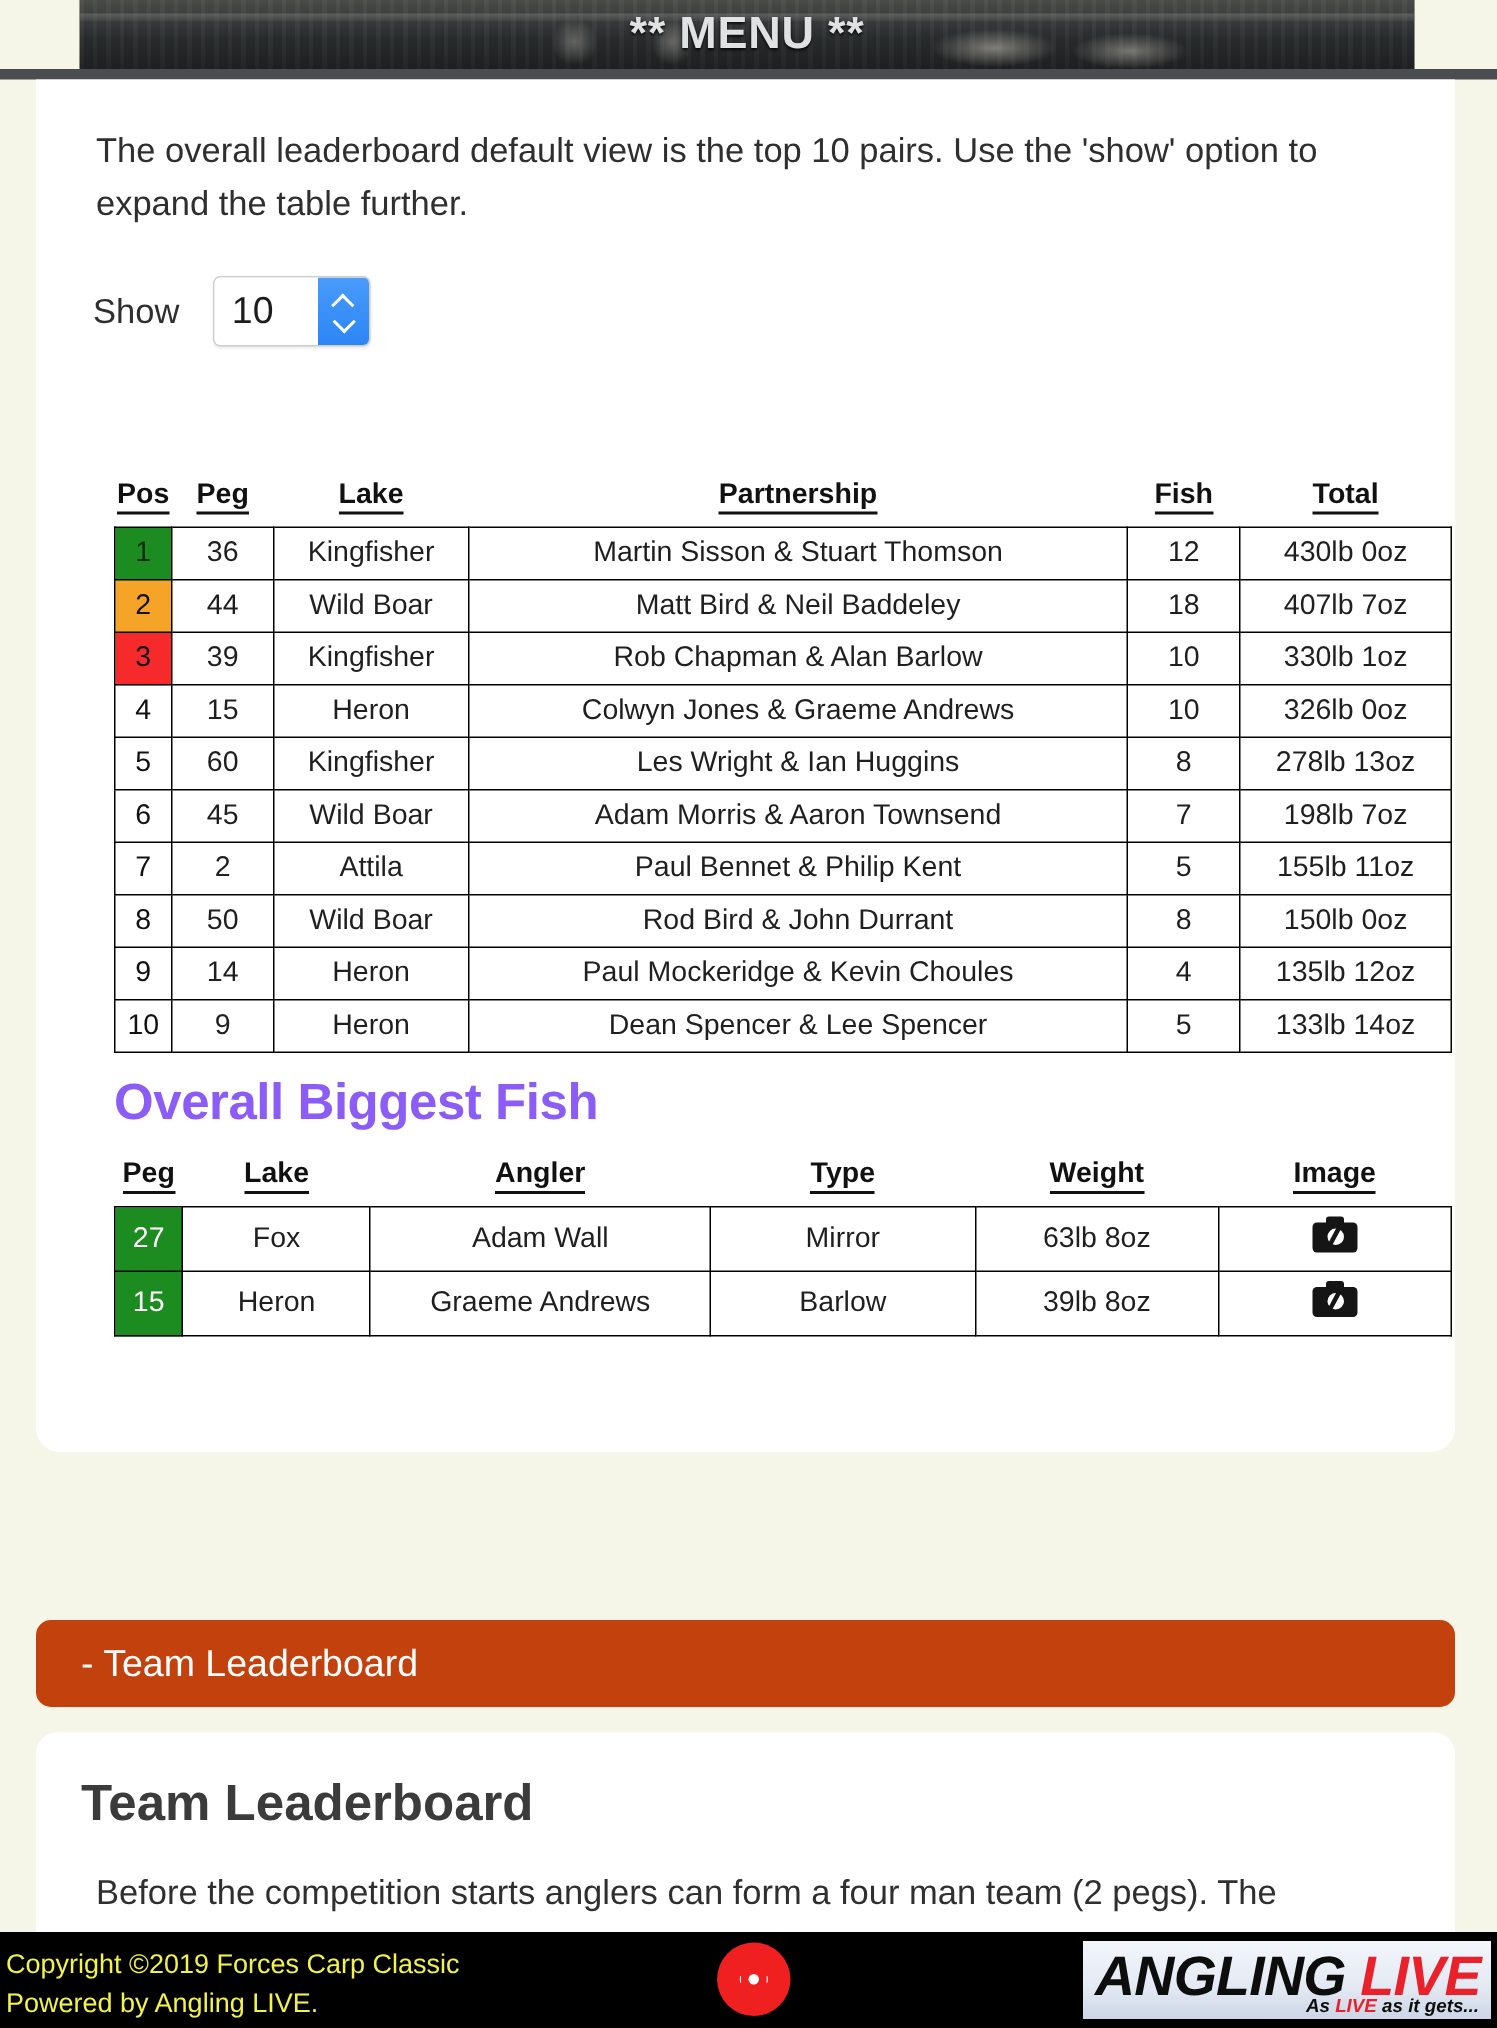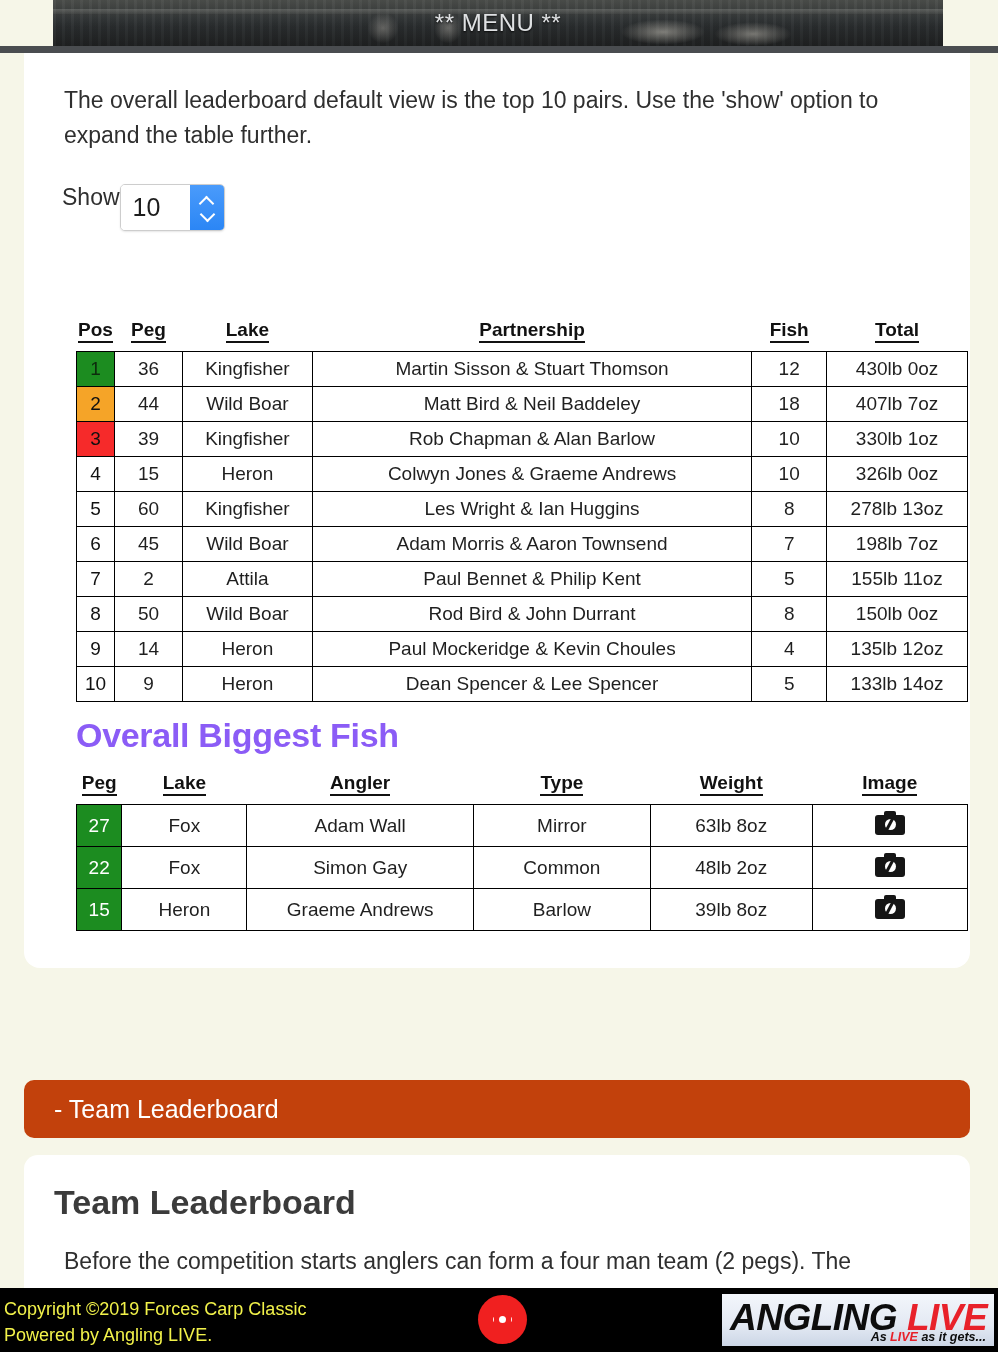--- a/index.html
+++ b/index.html
@@ -56,22 +56,22 @@
     position: absolute;
     left: 0; right: 0; top: 9px;
     height: 5px;
     background: linear-gradient(180deg, rgba(150,152,148,0.35), rgba(90,92,88,0.25));
     pointer-events: none;
   }
   .menu-title {
     position: relative;
     z-index: 3;
     color: #dfe1e3;
-    font-size: 24px;
-    font-weight: 400;
+    font-size: 30px;
+    font-weight: 700;
     letter-spacing: 0.5px;
     text-shadow: 0 1px 2px rgba(0,0,0,0.85);
   }
   .menu-underline {
     position: absolute;
     left: 0;
     top: 46px;
     width: 998px;
     height: 7px;
     background: #4a4d50;
@@ -97,20 +97,22 @@
     font-size: 23px;
     line-height: 1.5;
     color: #2f2f2f;
   }
 
   .show-row {
     position: absolute;
     left: 38px;
     top: 131px;
     display: flex;
+    align-items: center;
+    gap: 22px;
   }
   .show-label {
     font-size: 23px;
     color: #2f2f2f;
   }
   .spinner {
     position: relative;
     display: flex;
     align-items: stretch;
     width: 105px;
@@ -526,28 +528,20 @@
       <tbody id="biggest-fish-body">
           <tr>
             <td class="f-peg peg-green">27</td>
             <td class="f-lake">Fox</td>
             <td class="f-angler">Adam Wall</td>
             <td class="f-type">Mirror</td>
             <td class="f-weight">63lb 8oz</td>
             <td class="f-image"><span class="cam"><span class="hump"></span><span class="body"></span><span class="lens"></span></span></td>
           </tr>
           <tr>
-            <td class="f-peg peg-green">22</td>
-            <td class="f-lake">Fox</td>
-            <td class="f-angler">Simon Gay</td>
-            <td class="f-type">Common</td>
-            <td class="f-weight">48lb 2oz</td>
-            <td class="f-image"><span class="cam"><span class="hump"></span><span class="body"></span><span class="lens"></span></span></td>
-          </tr>
-          <tr>
             <td class="f-peg peg-green">15</td>
             <td class="f-lake">Heron</td>
             <td class="f-angler">Graeme Andrews</td>
             <td class="f-type">Barlow</td>
             <td class="f-weight">39lb 8oz</td>
             <td class="f-image"><span class="cam"><span class="hump"></span><span class="body"></span><span class="lens"></span></span></td>
           </tr>
         </tbody>
     </table>
 

